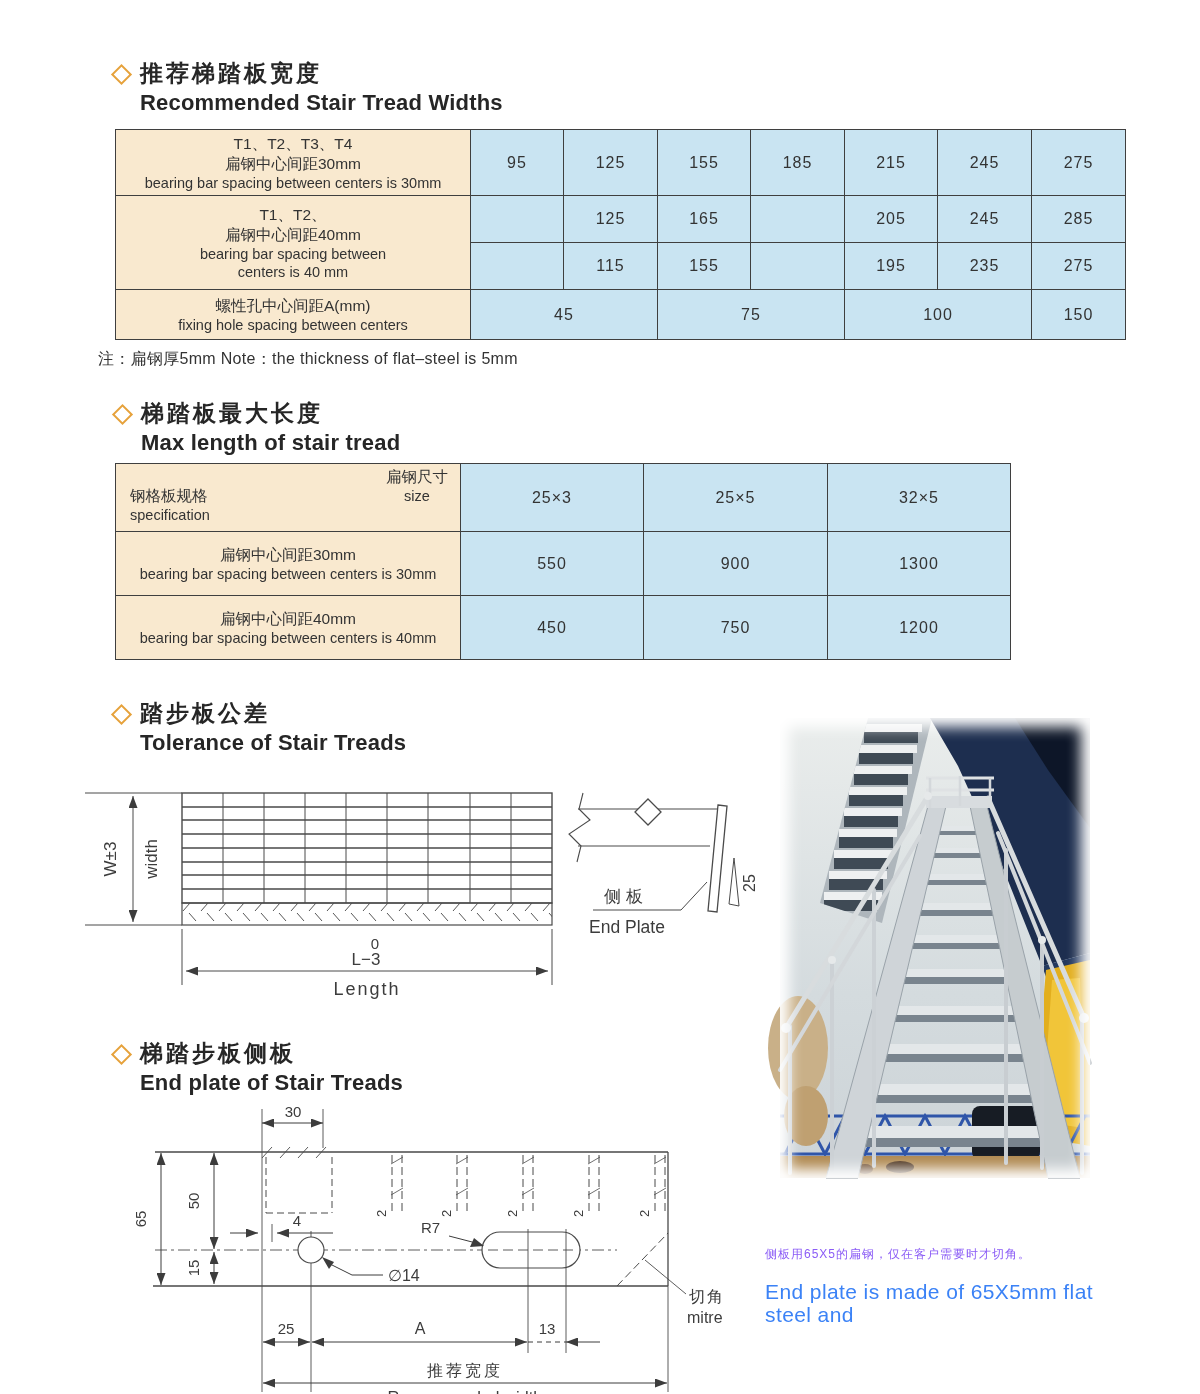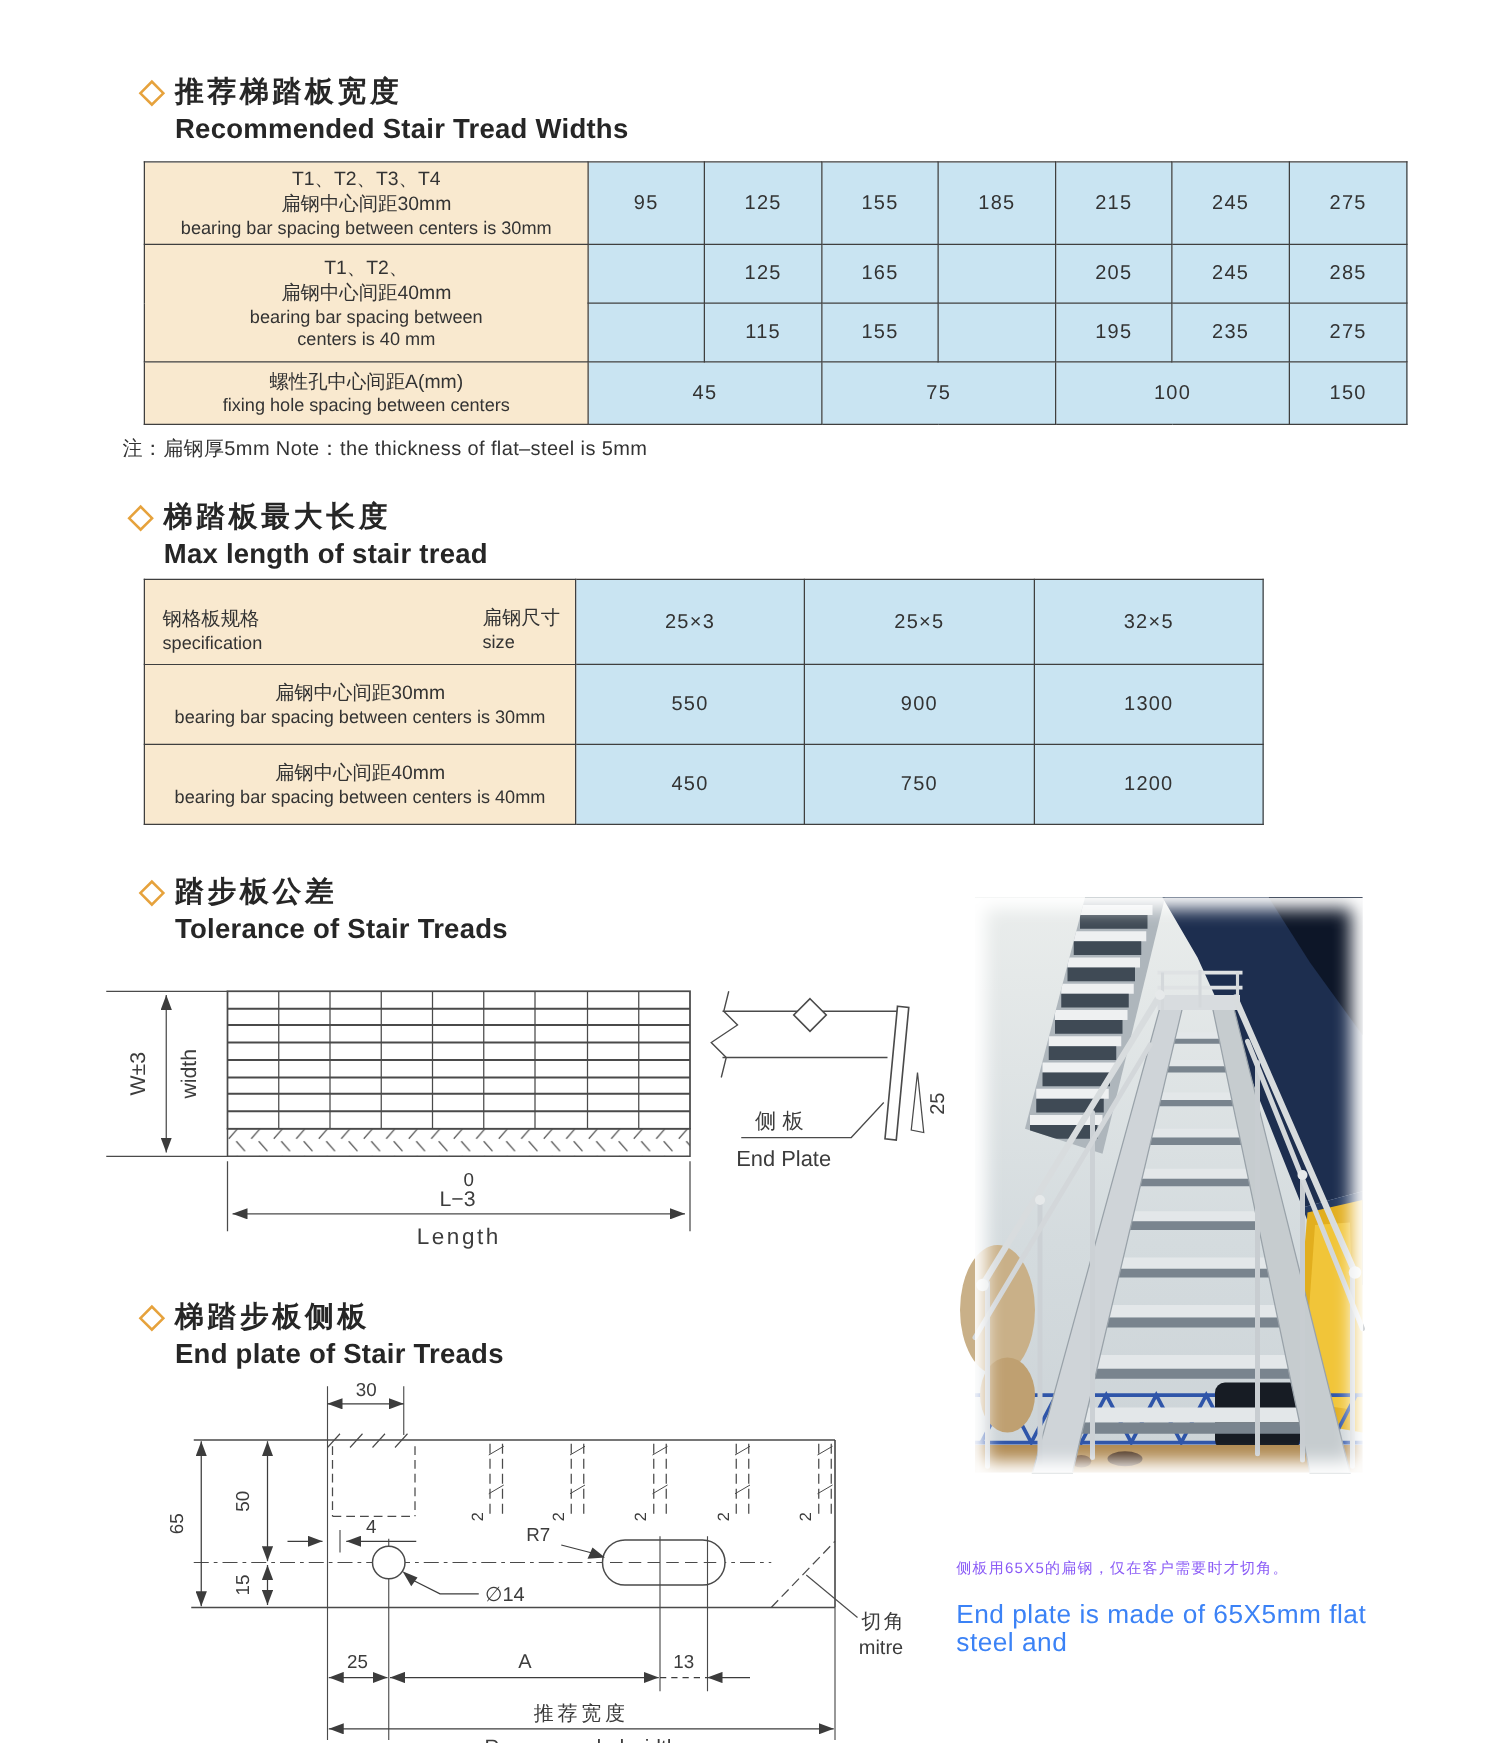--- a/index.html
+++ b/index.html
@@ -12,21 +12,21 @@
   .ent{font-size:22px;font-weight:bold;color:#262626;line-height:29px;letter-spacing:0.2px;}
   table.tbl{position:absolute;border-collapse:collapse;table-layout:fixed;}
   .tbl th,.tbl td{border:1px solid #3f3f3f;padding:0;text-align:center;vertical-align:middle;font-weight:normal;}
   .tbl th{background:#f9e9cf;}
   .tbl td{background:#c9e4f2;font-size:16px;color:#333;letter-spacing:1px;}
   .zh{font-size:15.5px;line-height:20px;color:#333;}
   .en{font-size:14.5px;line-height:18px;color:#333;}
   .diagcell{position:relative;background-image:linear-gradient(to bottom right,
       transparent calc(50% - 0.8px), #555 calc(50% - 0.8px), #555 calc(50% + 0.8px),
       transparent calc(50% + 0.8px));}
-  .diagcell .tr{position:absolute;top:21px;right:12px;text-align:left;}
+  .diagcell .tr{position:absolute;top:3px;right:12px;text-align:center;}
   .diagcell .bl{position:absolute;bottom:7px;left:14px;text-align:left;}
   .note{position:absolute;font-size:16px;color:#333;letter-spacing:0.3px;}
   .ep-note{position:absolute;width:360px;}
   .epzh{font-size:12px;color:#8b5cf6;letter-spacing:1px;margin-bottom:17px;}
   .epen{font-size:21px;color:#3b82f6;letter-spacing:0.4px;margin-bottom:17px;line-height:23px;}
   svg{position:absolute;overflow:visible;}
   svg text{font-family:"Liberation Sans","DejaVu Sans",sans-serif;fill:#3c3c3c;}
   .photo-wrap{position:absolute;left:780px;top:675px;width:310px;height:460px;}
   .photo-vignette{position:absolute;left:0;top:0;right:0;bottom:0;
       box-shadow:inset 0 0 14px 9px #ffffff;pointer-events:none;}
@@ -102,21 +102,21 @@
       <td colspan="2">45</td>
       <td colspan="2">75</td>
       <td colspan="2">100</td>
       <td>150</td>
     </tr>
     </tbody>
   </table>
 
   <div class="note" style="left:98px;top:306px">注：扁钢厚5mm  Note：the thickness of flat–steel is 5mm</div>
 
-  <div class="sec" style="left:105px;top:356px">
+  <div class="sec" style="left:115px;top:356px">
     <span class="dia"></span>
     <div>
       <div class="zht">梯踏板最大长度</div>
       <div class="ent">Max length of stair tread</div>
     </div>
   </div>
 
   <table class="tbl" style="left:115px;top:420px;width:895px">
     <colgroup>
       <col style="width:345px">

